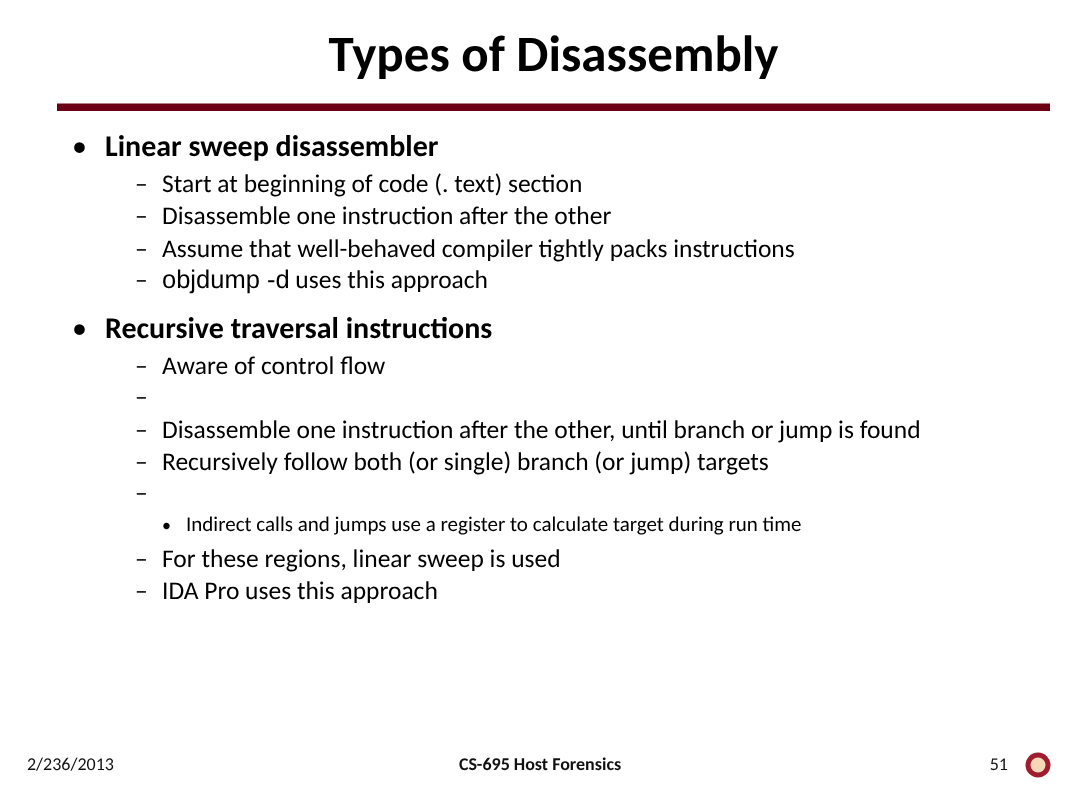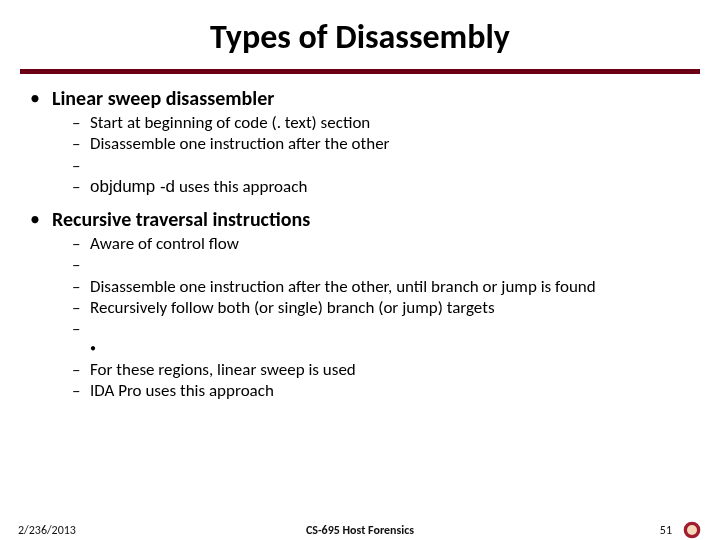--- a/index.html
+++ b/index.html
@@ -1,33 +1,33 @@
 <!DOCTYPE html>
 <html><head>
 <meta charset="utf-8">
 <style>
   * { box-sizing: border-box; margin: 0; padding: 0; }
   html, body { width: 720px; height: 540px; font-family: Calibri, Arial, sans-serif; background: #fff; color: #000; overflow: hidden; }
-  .slide { width: 720px; height: 540px; position: relative; padding: 16px 20px 0 20px; }
+  .slide { width: 720px; height: 540px; position: relative; padding: 16px 20px 0 38px; }
   .title { font-size: 34px; font-weight: 700; text-align: center; margin-bottom: 12px; }
   .rule { height: 5px; background: #6b0015; width: 100%; margin-bottom: 12px; }
   .content { padding: 0 10px; }
   .lvl1 { list-style: none; }
   .lvl1 > li { margin-bottom: 10px; }
   .lvl1 > li > .row { display: flex; align-items: baseline; }
   .dot { font-size: 20px; width: 22px; flex-shrink: 0; text-align: left; }
   .h1text { font-size: 20px; font-weight: 700; }
   .lvl2 { list-style: none; padding-left: 42px; margin-top: 2px; }
   .lvl2 > li { display: flex; align-items: baseline; font-size: 17px; line-height: 1.25; }
   .dash { width: 18px; flex-shrink: 0; }
   .lvl3 { list-style: none; padding-left: 60px; margin-top: 2px; }
   .lvl3 > li { display: flex; align-items: baseline; font-size: 14px; line-height: 1.3; }
   .sdot { width: 16px; flex-shrink: 0; font-size: 12px; }
   .mono { font-family: Liberation Sans, sans-serif; }
-  .footer { position: absolute; bottom: 0; left: 0; width: 720px; display: flex; align-items: center; justify-content: space-between; padding: 0 18px; font-size: 12px; color: #111; }
+  .footer { position: absolute; bottom: 20px; left: 0; width: 720px; display: flex; align-items: center; justify-content: space-between; padding: 0 18px; font-size: 12px; color: #111; }
   .footer-center { position: absolute; left: 50%; transform: translateX(-50%); font-weight: 600; font-size: 12px; }
   .logo { width: 20px; height: 20px; margin-left: 6px; display: inline-flex; align-items: center; justify-content: center; }
   .right { display: flex; align-items: center; gap: 4px; }
 </style>
 </head>
 <body>
 
 <div class="slide">
   <div class="title">Types of Disassembly</div>
   <div class="rule"></div>
@@ -44,20 +44,21 @@
           <li>
               <span class="dash">–</span>
               <span>Start at beginning of code (. text) section</span>
             </li>
           <li>
               <span class="dash">–</span>
               <span>Disassemble one instruction after the other</span>
             </li>
           <li>
               <span class="dash">–</span>
+              <span>Assume that well-behaved compiler tightly packs instructions</span>
             </li>
           <li>
               <span class="dash">–</span>
               <span><span class="mono">objdump -d</span><span> uses this approach</span></span>
             </li>
         </ul>
       </li>
 
       <li>
         <div class="row">
@@ -80,20 +81,21 @@
               <span class="dash">–</span>
               <span>Recursively follow both (or single) branch (or jump) targets</span>
             </li>
           <li>
               <span class="dash">–</span>
             </li>
         </ul>
         <ul class="lvl3">
           <li>
               <span class="sdot">•</span>
+              <span>Indirect calls and jumps use a register to calculate target during run time</span>
             </li>
         </ul>
         <ul class="lvl2">
           <li>
               <span class="dash">–</span>
               <span>For these regions, linear sweep is used</span>
             </li>
           <li>
               <span class="dash">–</span>
               <span>IDA Pro uses this approach</span>

